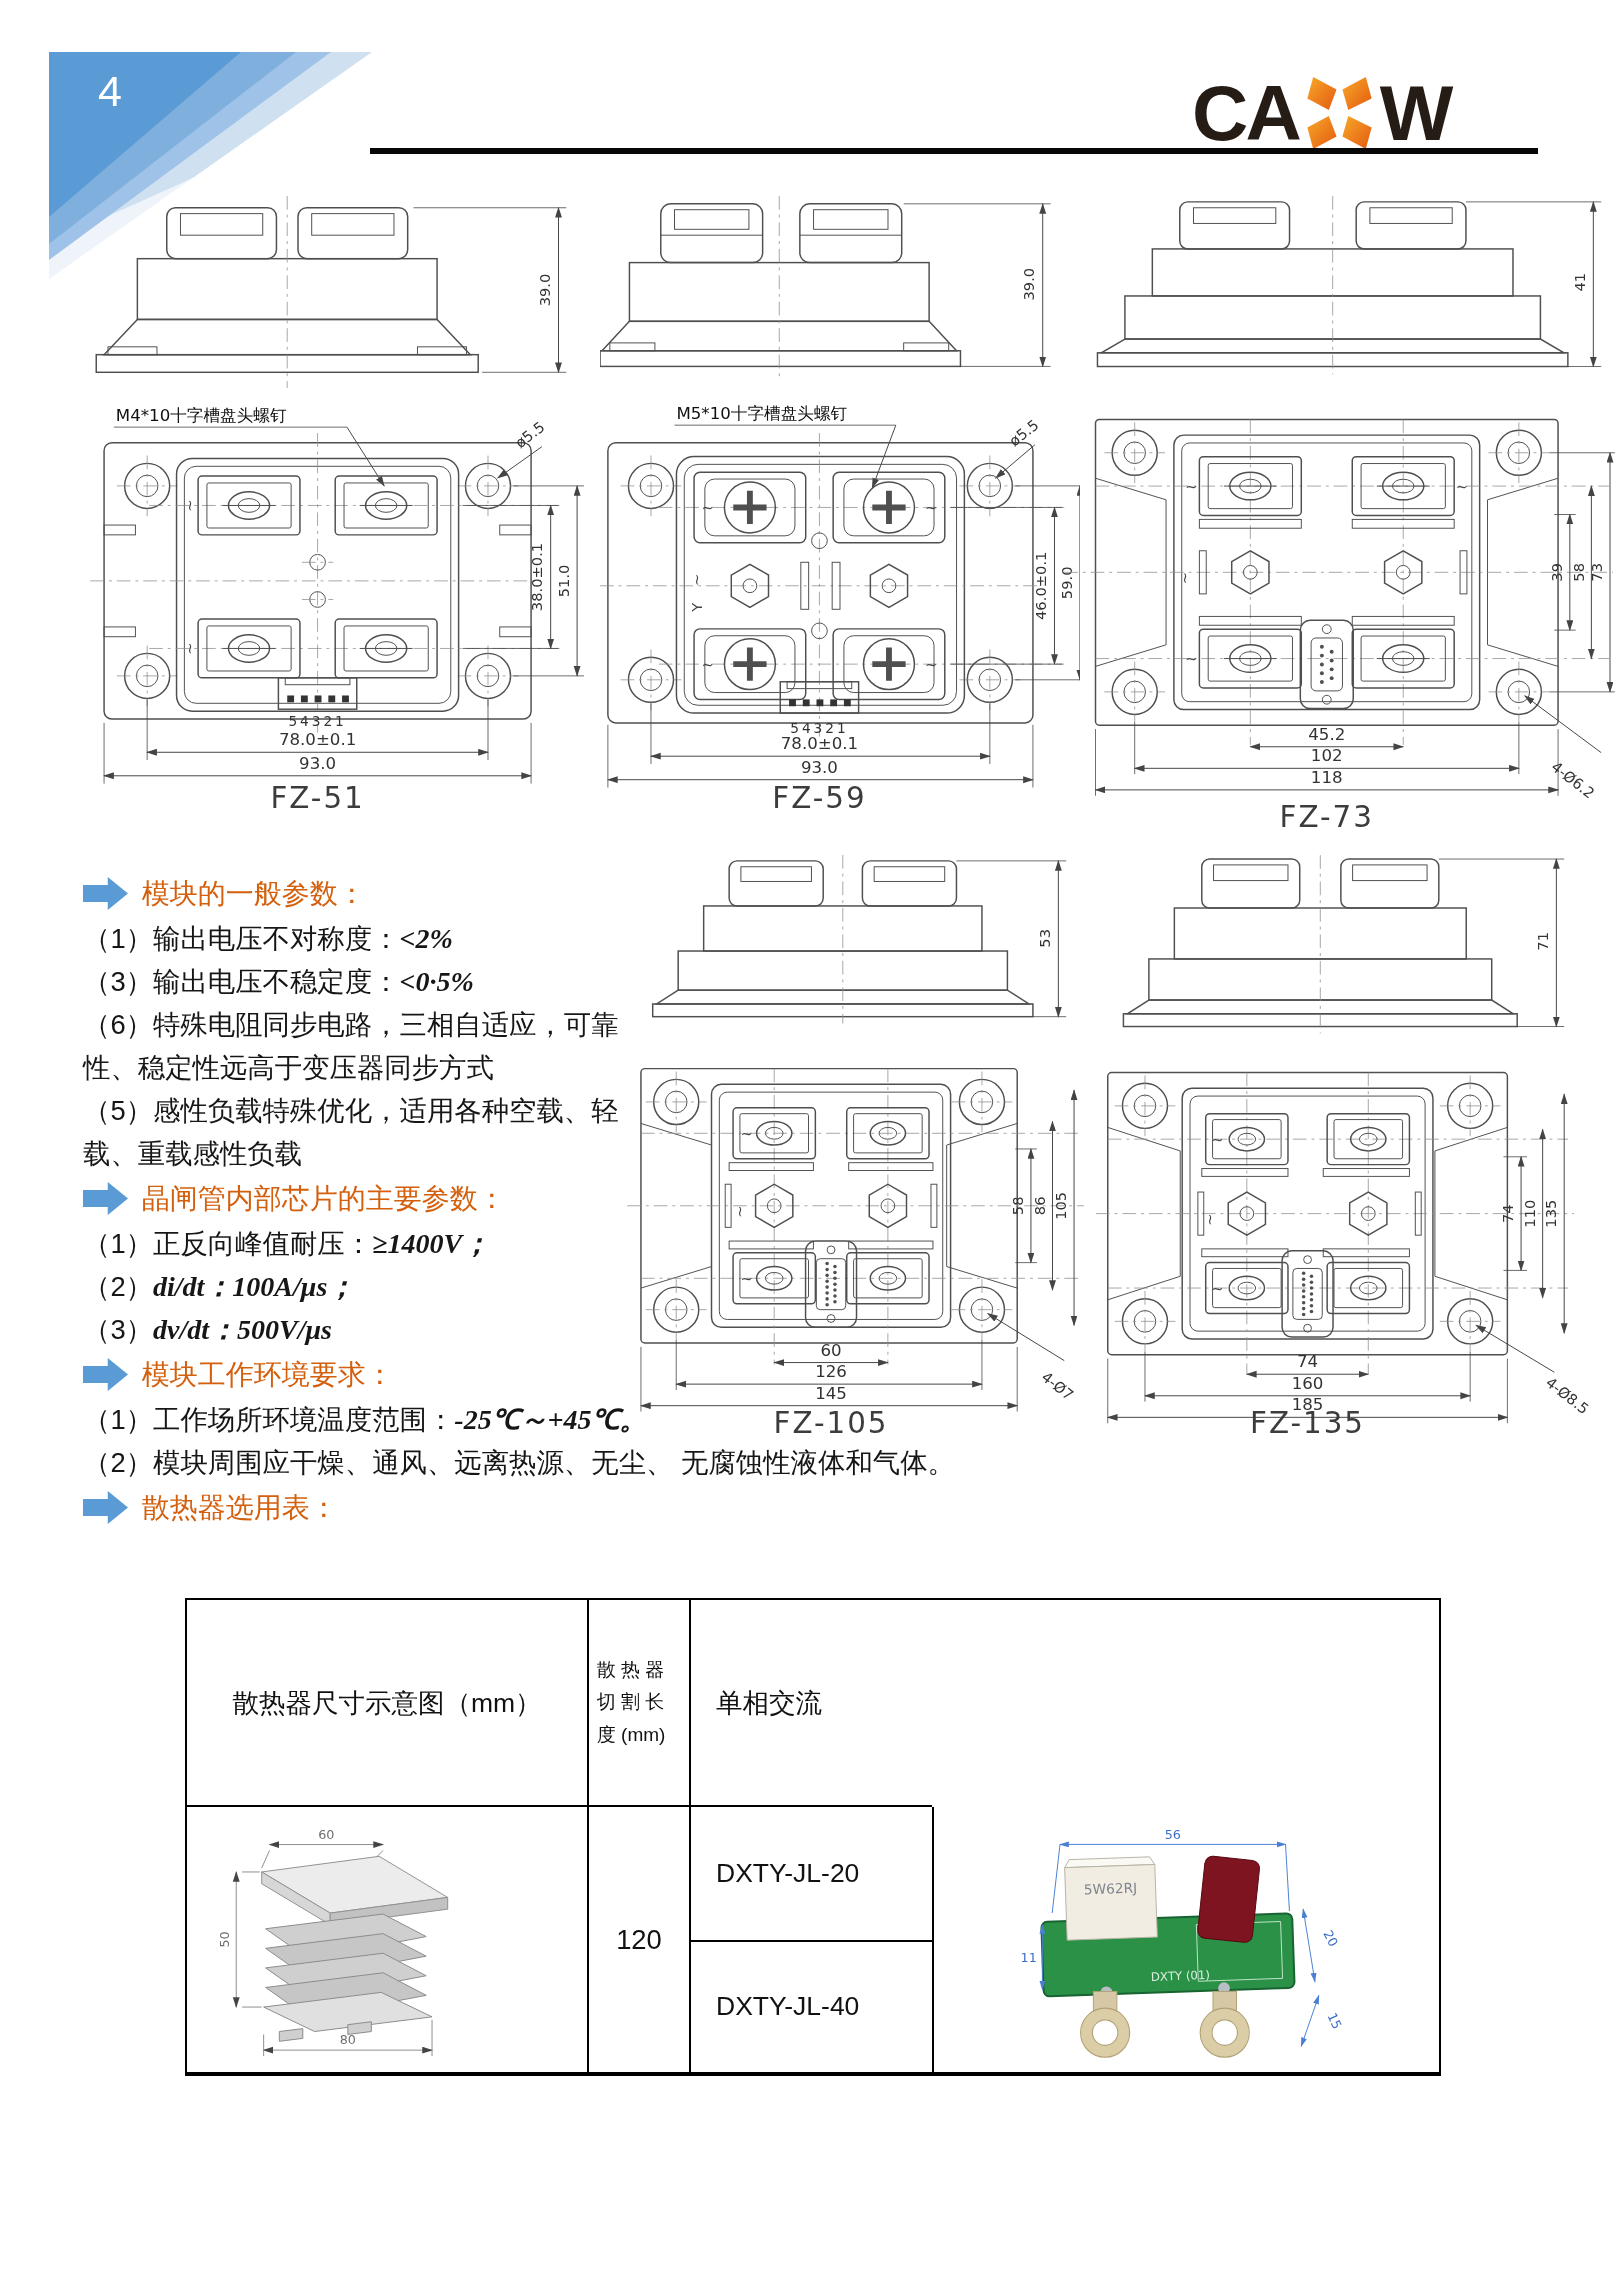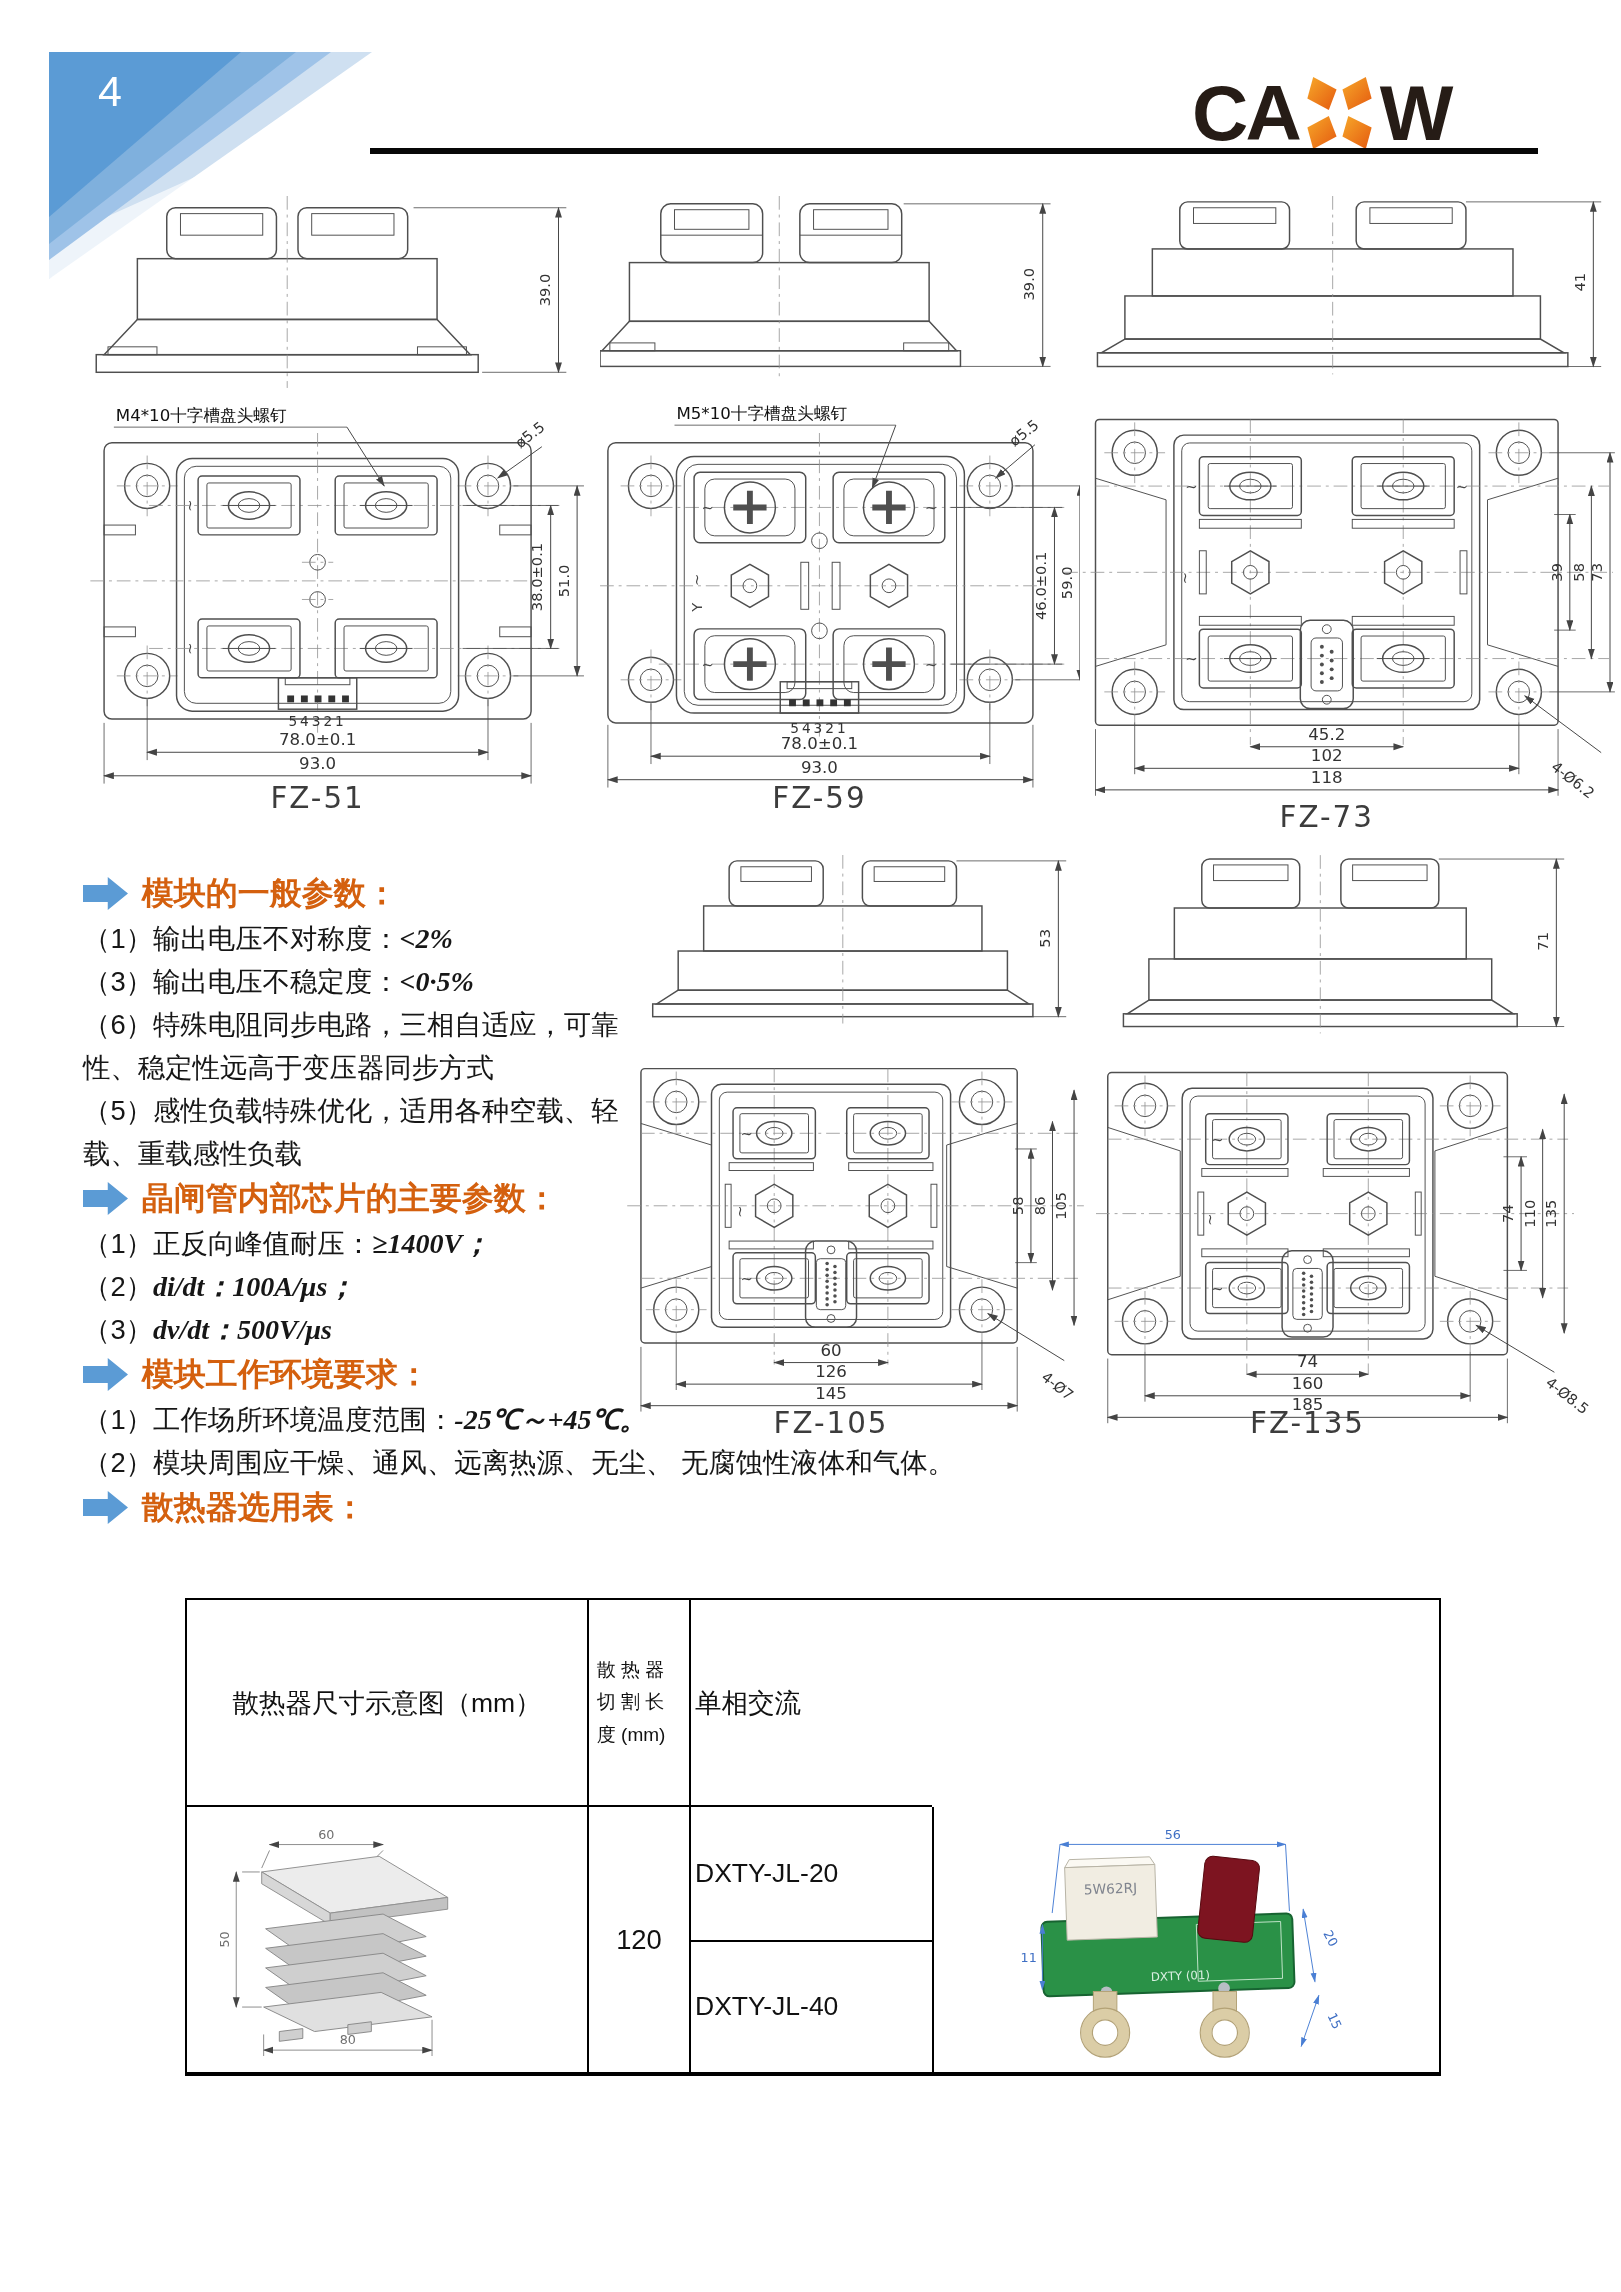--- a/index.html
+++ b/index.html
@@ -16,21 +16,21 @@
   #pageno{position:absolute;left:98px;top:67px;font-size:43px;font-weight:300;color:#ffffff;}
   
   #logo{position:absolute;left:1192px;top:74px;display:flex;align-items:center;gap:3.9px;}
   #logo .lt{font-weight:800;font-size:78px;line-height:1;color:#261c16;letter-spacing:-2.9px;}
   #rule{position:absolute;left:370px;top:148px;width:1168px;height:5.9px;background:#070707;}
   
   #textcol{position:absolute;left:83px;top:870px;width:1093px;}
   .hrow{display:flex;align-items:center;gap:13.7px;height:47px;}
   .arrow-icon{width:45px;height:33px;background:#5b9bd5;
       clip-path:polygon(0 24%,55% 24%,55% 0,100% 50%,55% 100%,55% 76%,0 76%);}
-  .htext{font-size:32px;font-weight:bold;color:#d4600e;}
+  .htext{font-size:28px;font-weight:normal;color:#d4600e;}
   .item{font-size:27.4px;color:#161616;line-height:43px;}
   .narrow{width:567px;}
   .val{font-family:"Liberation Serif",serif;font-style:italic;font-weight:bold;font-size:28px;}
   
   .dw{position:absolute;}
   .cad{fill:none;stroke:#4f4f4f;stroke-width:1.5;}
   .cadt{fill:none;stroke:#4f4f4f;stroke-width:1;}
   .cl{stroke:#8f8f8f;stroke-width:.8;stroke-dasharray:14 5 3 5;fill:none;}
   .dim{stroke:#444;stroke-width:1;fill:none;}
   .ext{stroke:#444;stroke-width:.8;fill:none;}
@@ -41,21 +41,21 @@
   text.pint{font:14px "DejaVu Sans",sans-serif;fill:#333;letter-spacing:3px;}
   text.cap{font:30px "DejaVu Sans",sans-serif;fill:#3c3c3c;letter-spacing:2px;}
   
   #htable{position:absolute;left:185px;top:1598px;width:1252px;height:472px;
       border:2.9px solid #000;border-bottom:4.9px solid #000;display:grid;
       grid-template-columns:400px 102px 243px 1fr;grid-template-rows:207px 1fr 1fr;background:#fff;}
   .hc{display:flex;align-items:center;font-size:26.5px;color:#111;}
   .bl{border-left:2px solid #000;}
   .hb{border-bottom:2.9px solid #000;}
   .center{justify-content:center;text-align:center;}
-  .pad{padding-left:4px;}
+  .pad{padding-left:25px;}
   #h2cell{font-size:19px;line-height:1.7;padding:5.9px 7.8px;}
   #c1{grid-column:1;grid-row:2/4;}
   #c2{grid-column:2;grid-row:2/4;font-size:27.4px;text-align:right;}
   #c3a{grid-column:3;grid-row:2;}
   #c3b{grid-column:3;grid-row:3;border-top:2.9px solid #000;}
   #c4{grid-column:4;grid-row:2/4;}
   text.hst{font:13px "DejaVu Sans",sans-serif;fill:#6f6f6f;}
   .hdl{stroke:#7f7f7f;stroke-width:.9;fill:none;}
   text.pbt{font:13px "DejaVu Sans",sans-serif;fill:#3f6fc4;}
   .pbd{stroke:#4a7fd4;stroke-width:1;fill:none;}

